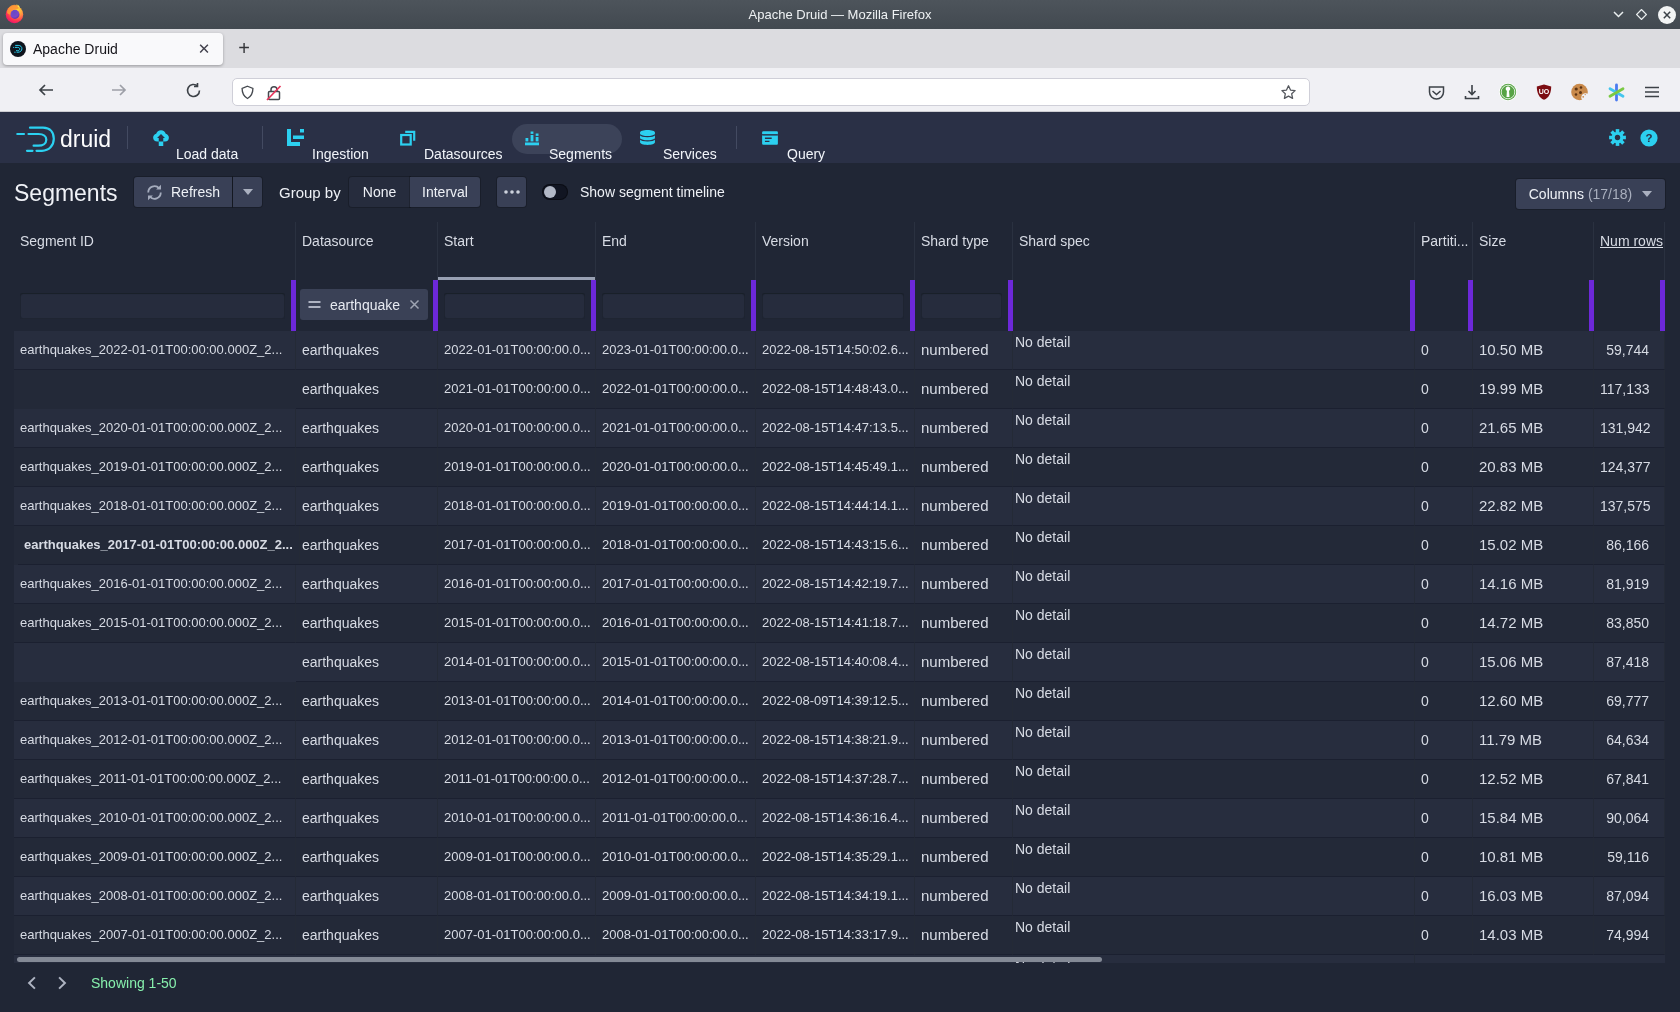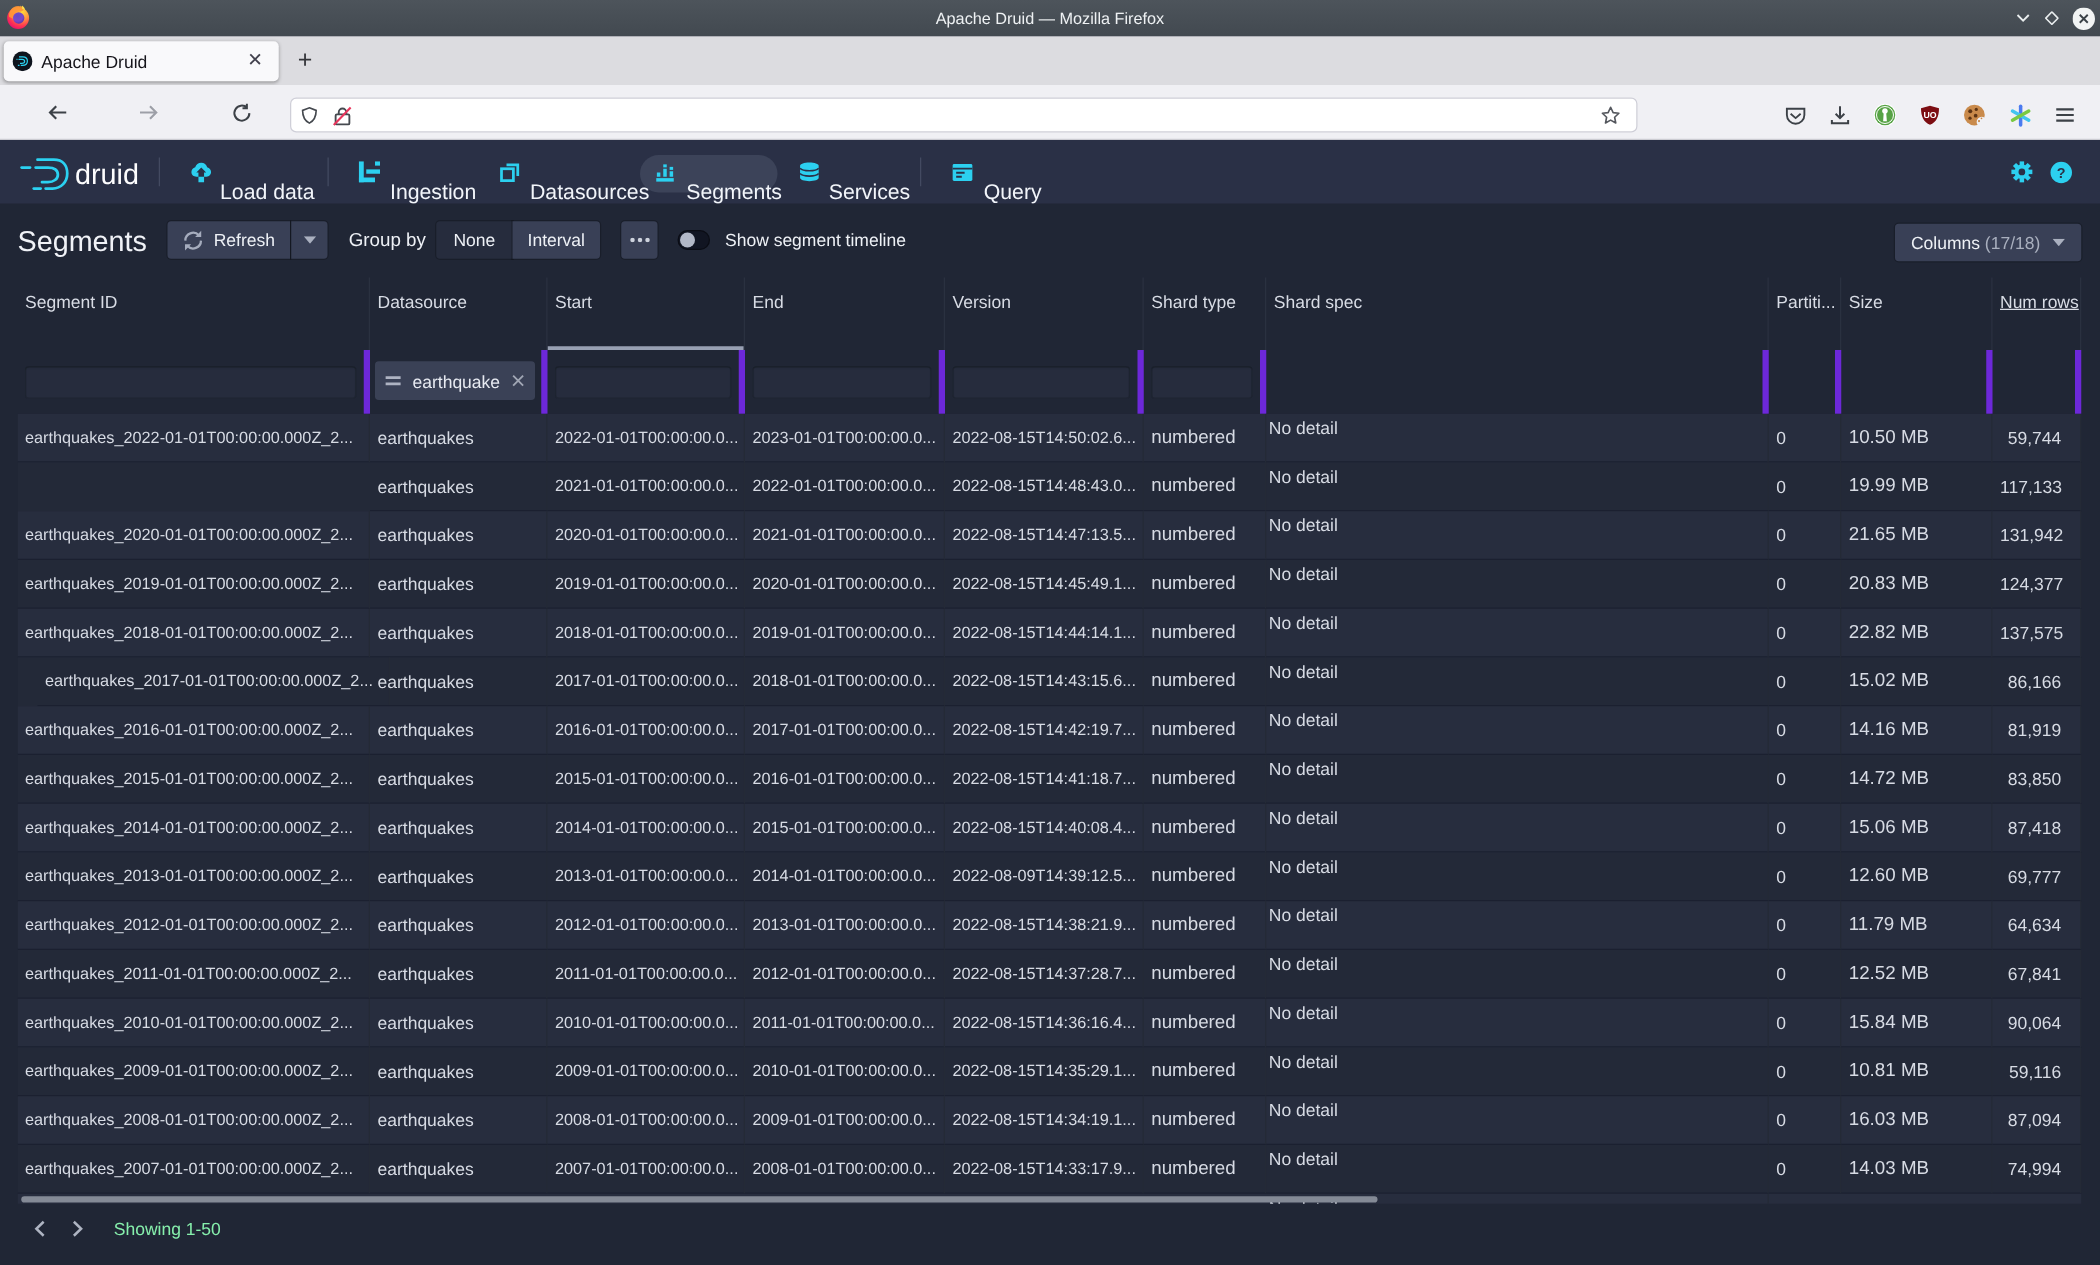--- a/index.html
+++ b/index.html
@@ -25,21 +25,21 @@
 .urlfield .txt { position:absolute; left:61px; top:0; height:26px; line-height:26px; font-size:14px; color:#1a1a1e; white-space:nowrap; }
 .urlfield .txt .grey { color:#77767e; }
 .tb-icons { position:absolute; right:0; top:9px; height:30px; display:flex; }
 .tb-icons .ic { width:36px; height:30px; display:flex; align-items:center; justify-content:center; }
 
 
 .dnav { position:absolute; left:0; top:112px; width:1680px; height:51px; background:#2a3046; }
 .dnav .sep { position:absolute; top:14px; width:1px; height:23px; background:#434a61; }
 .nitem { position:absolute; top:0; height:51px; display:flex; align-items:center; }
 .nitem .ico { display:flex; }
-.nitem .tx { color:#f2f5fa; font-size:17px; position:relative; top:2px;margin-top:28px; }
+.nitem .tx { color:#f2f5fa; font-size:14px; position:relative; top:2px;margin-top:28px; }
 .npill { position:absolute; left:512px; top:12px; width:110px; height:30px; background:#3c4359; border-radius:15px; }
 
 
 .page { position:absolute; left:0; top:163px; width:1680px; height:849px; background:#202635; }
 .ctrlbar { position:absolute; left:0; top:0; width:1680px; height:59px; }
 .h1 { position:absolute; left:14px; top:17px; font-size:23px; color:#f0f2f7; }
 .btn { background:#394056; border-radius:3px; color:#eef1f6; font-size:14px; display:flex; align-items:center; justify-content:center; box-shadow:0 0 0 1px rgba(0,0,0,.2); }
 .grp { position:absolute; top:14px; height:30px; display:flex; }
 
 .lbl { color:#eef1f6; font-size:15px; }
@@ -472,21 +472,21 @@
           <div class="cell fs13" style="left:424px;width:158px;">2018-01-01T00:00:00.0...</div>
           <div class="cell fs13" style="left:582px;width:160px;">2019-01-01T00:00:00.0...</div>
           <div class="cell fs13" style="left:742px;width:159px;">2022-08-15T14:44:14.1...</div>
           <div class="cell fs15" style="left:901px;width:98px;">numbered</div>
           <div class="cell topalign" style="left:999px;width:402px;">No detail</div>
           <div class="cell " style="left:1401px;width:58px;">0</div>
           <div class="cell fs15" style="left:1459px;width:121px;">22.82 MB</div>
           <div class="cell num" style="left:1580px;width:71px;">137,575</div>
         </div>
         <div class="row even">
-          <div class="cell fs13" style="left:16px;width:282px;">earthquakes_2017-01-01T00:00:00.000Z_2...</div>
+          <div class="cell fs13" style="left:4px;width:282px;font-weight:bold;">earthquakes_2017-01-01T00:00:00.000Z_2...</div>
           <div class="cell " style="left:282px;width:142px;">earthquakes</div>
           <div class="cell fs13" style="left:424px;width:158px;">2017-01-01T00:00:00.0...</div>
           <div class="cell fs13" style="left:582px;width:160px;">2018-01-01T00:00:00.0...</div>
           <div class="cell fs13" style="left:742px;width:159px;">2022-08-15T14:43:15.6...</div>
           <div class="cell fs15" style="left:901px;width:98px;">numbered</div>
           <div class="cell topalign" style="left:999px;width:402px;">No detail</div>
           <div class="cell " style="left:1401px;width:58px;">0</div>
           <div class="cell fs15" style="left:1459px;width:121px;">15.02 MB</div>
           <div class="cell num" style="left:1580px;width:71px;">86,166</div>
         </div>
@@ -508,21 +508,20 @@
           <div class="cell fs13" style="left:424px;width:158px;">2015-01-01T00:00:00.0...</div>
           <div class="cell fs13" style="left:582px;width:160px;">2016-01-01T00:00:00.0...</div>
           <div class="cell fs13" style="left:742px;width:159px;">2022-08-15T14:41:18.7...</div>
           <div class="cell fs15" style="left:901px;width:98px;">numbered</div>
           <div class="cell topalign" style="left:999px;width:402px;">No detail</div>
           <div class="cell " style="left:1401px;width:58px;">0</div>
           <div class="cell fs15" style="left:1459px;width:121px;">14.72 MB</div>
           <div class="cell num" style="left:1580px;width:71px;">83,850</div>
         </div>
         <div class="row odd">
-          <div class="cell fs13" style="left:0px;width:282px;">earthquakes_2014-01-01T00:00:00.000Z_2...</div>
           <div class="cell " style="left:282px;width:142px;">earthquakes</div>
           <div class="cell fs13" style="left:424px;width:158px;">2014-01-01T00:00:00.0...</div>
           <div class="cell fs13" style="left:582px;width:160px;">2015-01-01T00:00:00.0...</div>
           <div class="cell fs13" style="left:742px;width:159px;">2022-08-15T14:40:08.4...</div>
           <div class="cell fs15" style="left:901px;width:98px;">numbered</div>
           <div class="cell topalign" style="left:999px;width:402px;">No detail</div>
           <div class="cell " style="left:1401px;width:58px;">0</div>
           <div class="cell fs15" style="left:1459px;width:121px;">15.06 MB</div>
           <div class="cell num" style="left:1580px;width:71px;">87,418</div>
         </div>

